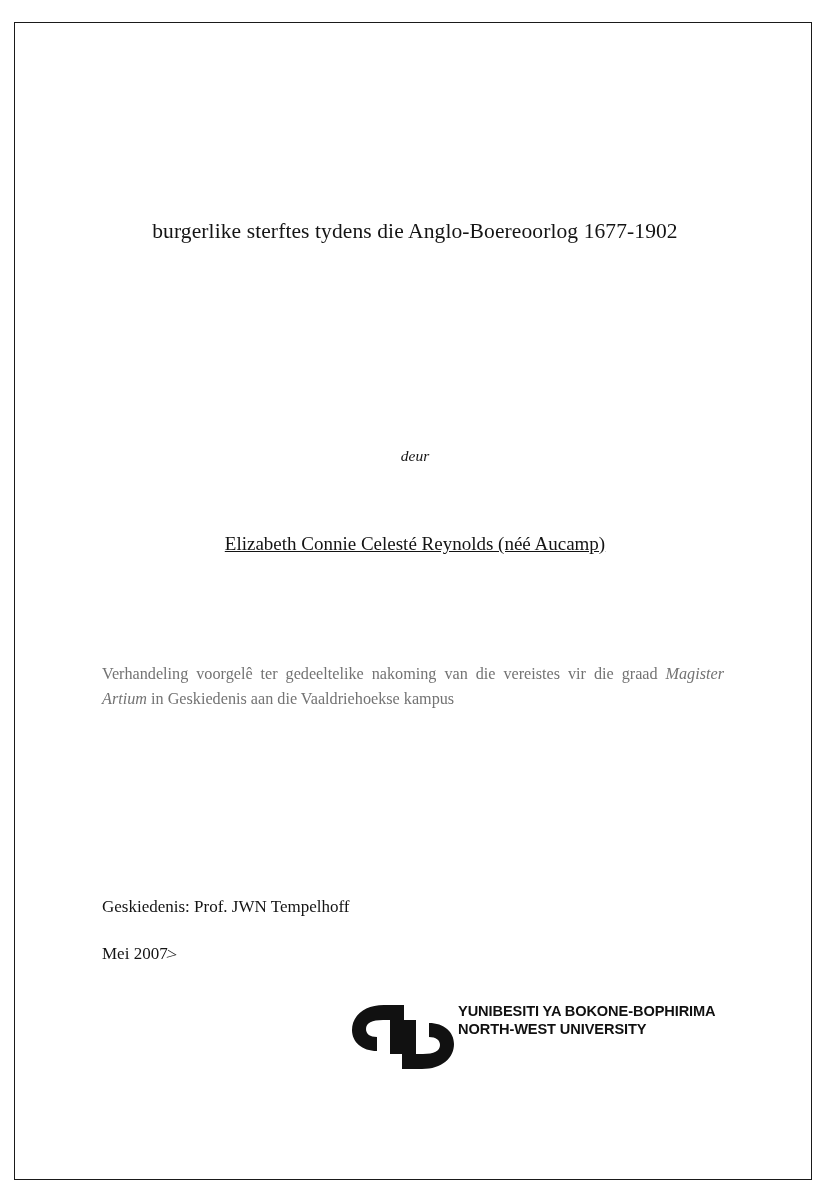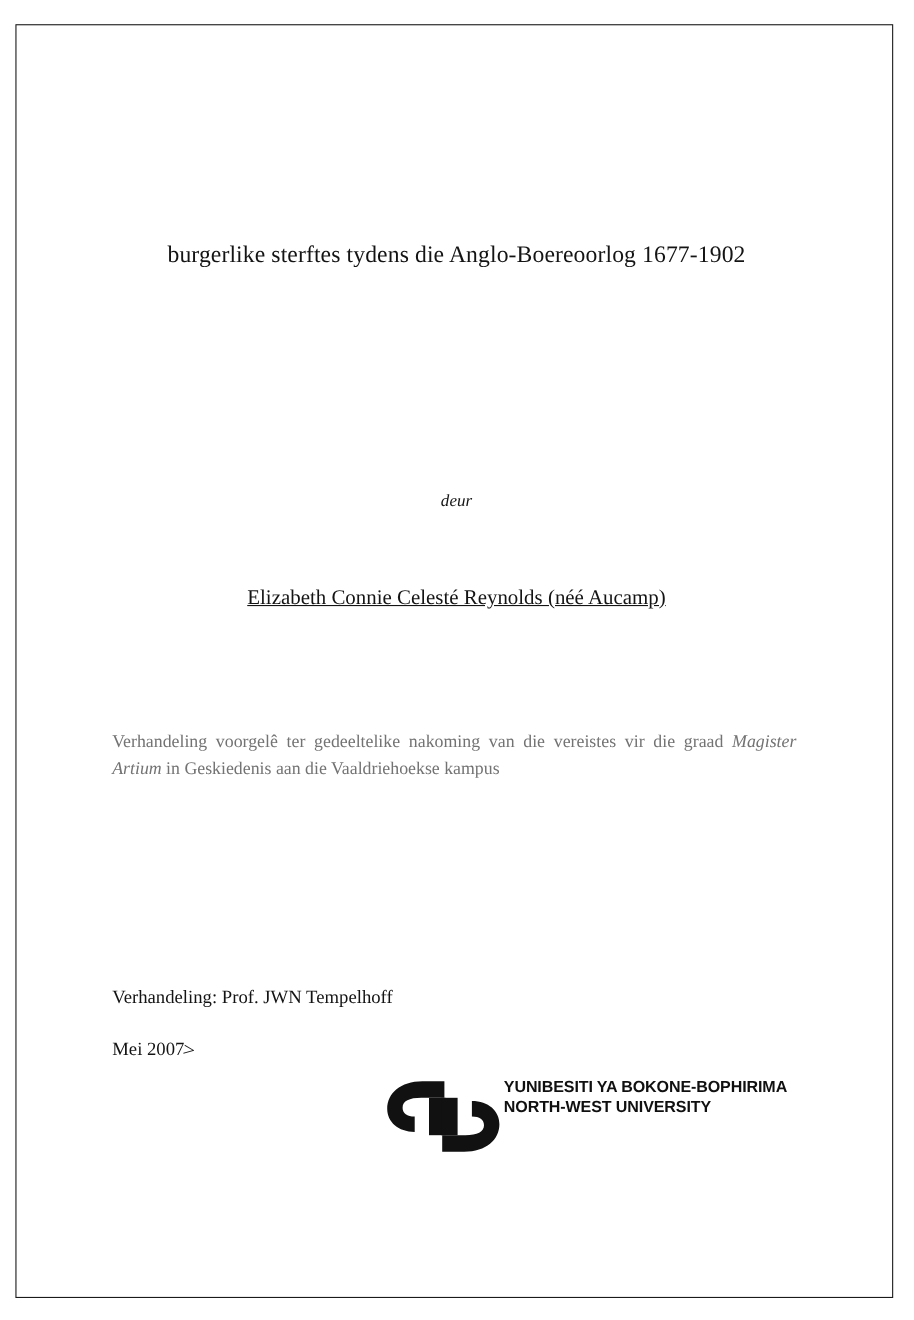--- a/index.html
+++ b/index.html
@@ -103,21 +103,21 @@
   .date-line .tick {
     position: absolute;
     right: -9px;
     top: 1px;
     font-size: 17px;
     transform: scaleX(1.15) rotate(8deg);
   }
   
   .logo-block {
     position: absolute;
-    top: 952px;
+    top: 974px;
     left: 150px;
     width: 420px;
     height: 80px;
   }
   .logo-mark {
     position: absolute;
     left: 105px;
     top: 5px;
     width: 106px;
     height: 72px;
@@ -150,21 +150,21 @@
 
     <div class="byline-label">deur</div>
 
     <div class="author">Elizabeth Connie Celesté Reynolds (néé Aucamp)</div>
 
     <div class="statement">
       <span>Verhandeling voorgelê ter gedeeltelike nakoming van die vereistes vir die graad </span><i>Magister Artium</i><span> in Geskiedenis aan die Vaaldriehoekse kampus</span>
     </div>
 
     <div class="supervisor">
-      <div>Verhandeling: Prof. JWN Tempelhoff</div>
+      <div>Geskiedenis: Prof. JWN Tempelhoff</div>
       <div class="date-line">
         <span>Mei 2007</span>
         <span class="tick">&gt;</span>
       </div>
     </div>
 
     <div class="logo-block">
       <div class="logo-mark">
         <svg width="106" height="72" viewBox="0 0 106 72" xmlns="http://www.w3.org/2000/svg">
           <g fill="#111111">

